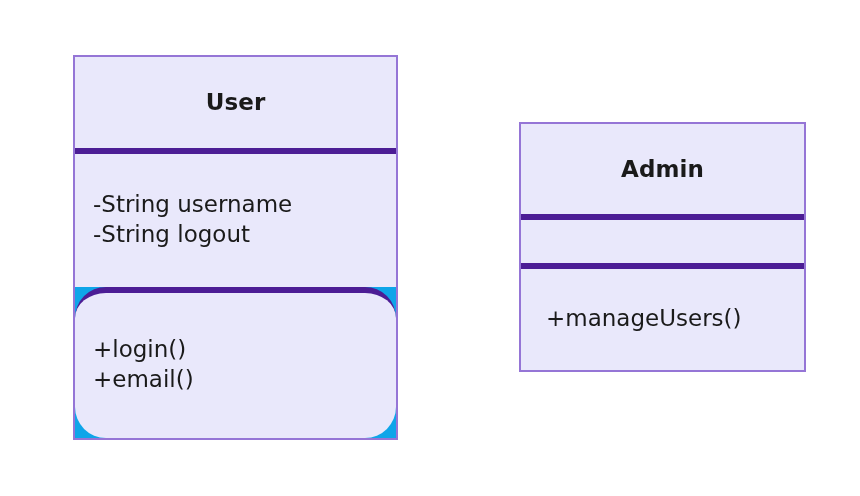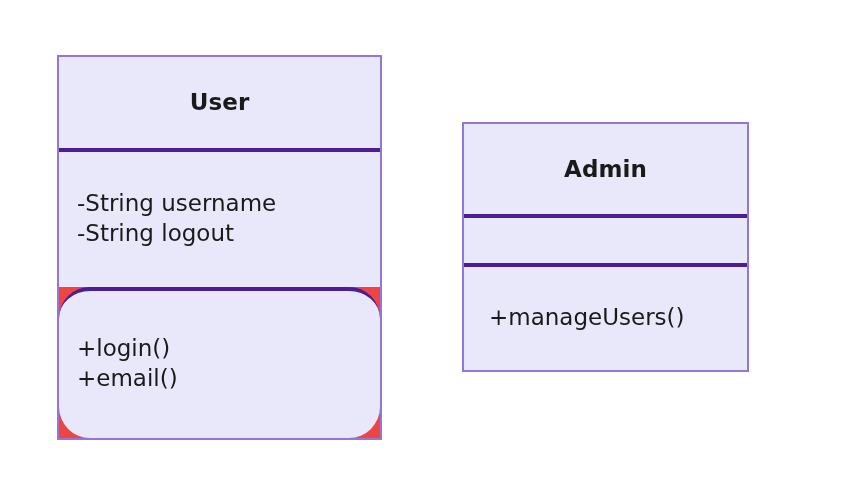--- a/index.html
+++ b/index.html
@@ -18,36 +18,37 @@
     position: relative;
     width: 860px;
     height: 496px;
     background: #ffffff;
   }
 
   
   .uml-class {
     position: absolute;
     box-sizing: border-box;
-    background: #ef4444;
+    background: #0ea5e9;
     border: 2px solid #9575d6;
     display: flex;
     flex-direction: column;
+    margin-left: 16px;
   }
 
   .compartment {
     box-sizing: border-box;
     background: #e9e8fb;
     display: flex;
     flex-direction: column;
     justify-content: center;
     overflow: hidden;
   }
   .compartment.divided {
-    border-top: 4px solid #4c1d95;
+    border-top: 6px solid #4c1d95;
   }
 
   
   .compartment-name {
     align-items: center;
     justify-content: center;
   }
   .class-name {
     font-size: 23px;
     font-weight: bold;
@@ -80,21 +81,21 @@
     top: 55px;
     width: 325px;
     height: 385px;
   }
   #class-user .compartment-name        { height: 92px;  }
   #class-user .compartment-attributes  { height: 140px; }
   #class-user .compartment-methods     { height: 153px; border-radius: 31px; }
 
   
   #class-admin {
-    left: 462px;
+    left: 503px;
     top: 122px;
     width: 287px;
     height: 250px;
   }
   #class-admin .compartment-name       { height: 92px;  }
   #class-admin .compartment-attributes { height: 49px;  }
   #class-admin .compartment-methods    { height: 109px; }
   #class-admin .compartment-methods    { padding-left: 25px; }
 </style>
 </head>

